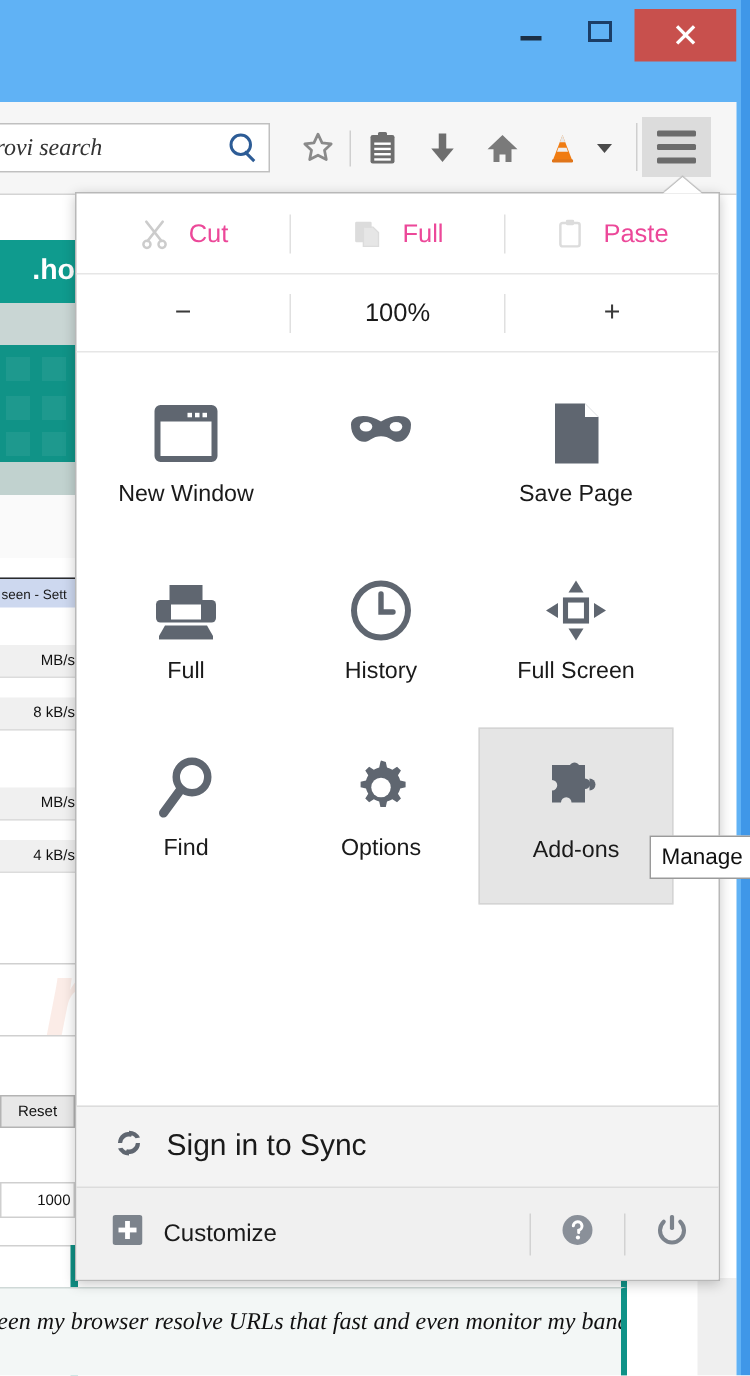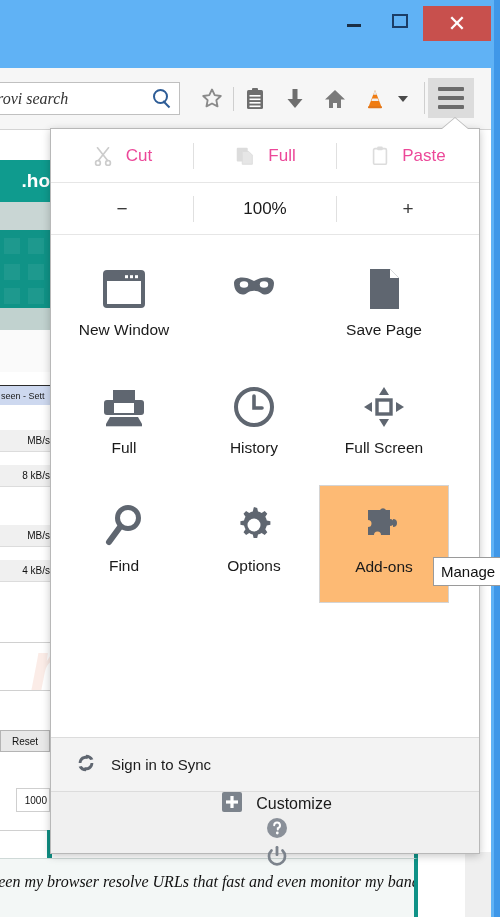--- a/index.html
+++ b/index.html
@@ -126,21 +126,21 @@
     font-size: 10px; color: #111; display: flex; align-items: center;
     justify-content: flex-end; padding-right: 2px; white-space: nowrap;
   }
   .pc-reset {
     position: absolute; left: 0; top: 600px; width: 50px; height: 22px;
     background: #e8e8e8; border: 1px solid #b4b4b4;
     font-size: 10px; display: flex; align-items: center; justify-content: center;
     color: #111; cursor: pointer;
   }
   .pc-1000 {
-    position: absolute; left: 16px; top: 658px; width: 34px; height: 24px;
+    position: absolute; left: 0; top: 658px; width: 50px; height: 24px;
     background: #ffffff; border: 1px solid #cfcfcf;
     font-size: 10px; display: flex; align-items: center; justify-content: flex-end;
     padding-right: 2px; color: #111;
   }
   .pc-hline { position: absolute; left: 0; width: 52px; height: 1px; background: #d0d0d0; }
   .pc-dark-line { position: absolute; left: 0; top: 767px; width: 52px; height: 2px; background: #1d4a52; }
 
   .pc-teal-vline { position: absolute; left: 47px; top: 700px; width: 5px; height: 217px; background: #108f84; }
   .pc-bottom-box {
     position: absolute; left: 0; top: 858px; width: 418px; height: 59px;
@@ -224,36 +224,36 @@
   .zoom-div { width: 1px; height: 26px; background: #e0e0e0; }
 
   .grid { padding: 14px 8px 4px 8px; }
   .grid-row { display: flex; }
   .cell {
     width: 130px; min-height: 118px;
     display: flex; flex-direction: column; align-items: center;
     padding-top: 14px; cursor: pointer;
   }
   .cell.empty { cursor: default; }
-  .cell.active { background: #fdba74; border: 1px solid #d4d4d4; }
+  .cell.active { background: #e5e5e5; border: 1px solid #d4d4d4; }
   .cell .icon { height: 52px; display: flex; align-items: center; justify-content: center; }
   .cell .label {
     margin-top: 6px; font-size: 15.5px; color: #1a1a1a; text-align: center; line-height: 1.22;
   }
 
   .panel-sync {
     position: absolute; left: 0; bottom: 62px; width: 100%; height: 54px;
     background: #f3f3f3; border-top: 1px solid #dcdcdc;
     display: flex; align-items: center; padding-left: 24px; gap: 14px; cursor: pointer;
   }
-  .panel-sync .label { font-size: 15px; color: #1a1a1a; }
+  .panel-sync .label { font-size: 20px; color: #1a1a1a; }
   .panel-bottom {
     position: absolute; left: 0; bottom: 0; width: 100%; height: 62px;
     background: #f0f0f0; border-top: 1px solid #dcdcdc;
-    display: flex; align-items: center; padding-left: 24px; flex-direction: column;
+    display: flex; align-items: center; padding-left: 24px;
   }
   .panel-bottom .customize { display: flex; align-items: center; gap: 14px; cursor: pointer; }
   .panel-bottom .customize .label { font-size: 16px; color: #1a1a1a; }
   .panel-bottom .spacer { flex: 1; }
   .pb-div { width: 1px; height: 28px; background: #d2d2d2; }
   .pb-btn { width: 62px; display: flex; align-items: center; justify-content: center; cursor: pointer; }
 
   .tooltip {
     position: absolute; left: 433px; top: 557px;
     background: #ffffff; border: 1px solid #9a9a9a;

